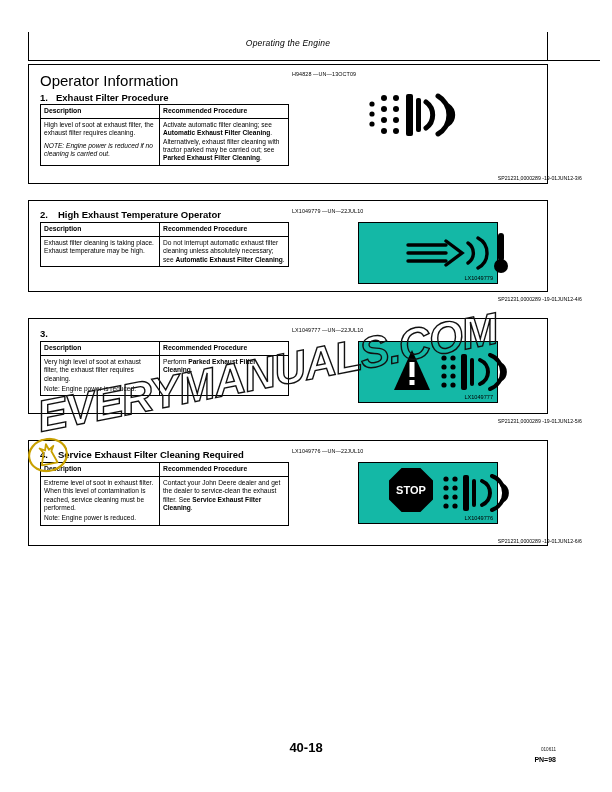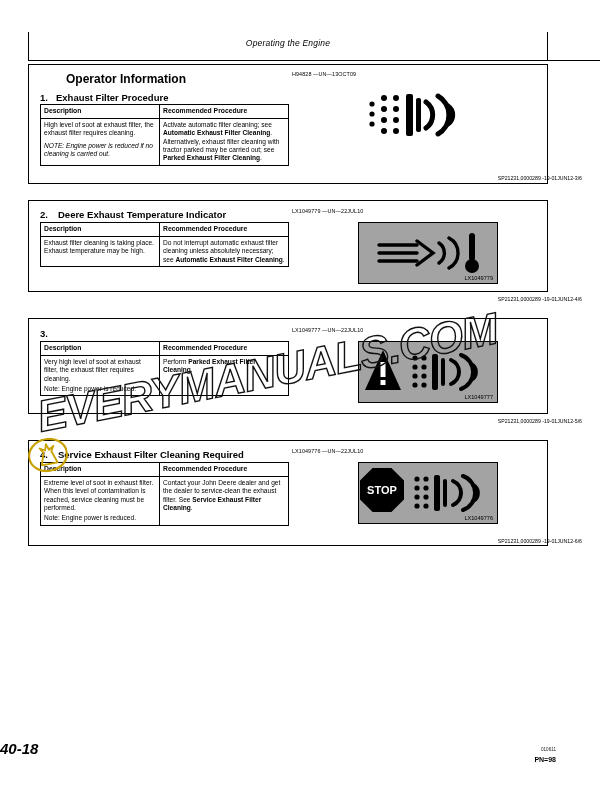--- a/index.html
+++ b/index.html
@@ -61,23 +61,22 @@
   
   .block {
     position: absolute;
     left: 28px;
     width: 520px;
     border: 1px solid #000;
     box-sizing: border-box;
   }
   .block-title {
     position: absolute;
-    font-weight: bold;
-    font-size: 12px;
-    margin-left: 26px;
+    font-weight: normal;
+    font-size: 15px;
   }
   .num-title {
     position: absolute;
     font-weight: bold;
     font-size: 9.5px;
   }
 
   
   .tbl {
     position: absolute;
@@ -100,21 +99,22 @@
   .col-desc { width: 112px; }
   .col-proc { width: 122px; }
   .b { font-weight: bold; }
   .i { font-style: italic; }
 
   
   .illus {
     position: absolute;
     border: 0.8px solid #000;
     box-sizing: border-box;
-    background: #a3a3a3;
+    background: #14b8a6;
+    padding-left: 29px;
   }
   .illus-code {
     position: absolute;
     font-size: 5.6px;
     right: 4px;
     bottom: 2px;
   }
   .fig-id {
     position: absolute;
     font-size: 5.4px;
@@ -125,23 +125,23 @@
     font-size: 5.2px;
     right: 0;
   }
 
   
   .footer-page {
     position: absolute;
     left: 0;
     top: 740px;
     width: 612px;
+    text-align: center;
     font-weight: bold;
-    font-size: 15px;
-    font-style: italic;
+    font-size: 13px;
   }
   .footer-pn {
     position: absolute;
     right: 56px;
     top: 756px;
     font-size: 7px;
     font-weight: bold;
     text-align: right;
   }
   .footer-code {
@@ -253,21 +253,21 @@
         <path d="M88 24 a11 11 0 0 1 0 18" stroke="#000" stroke-width="5" fill="none" stroke-linecap="round"></path>
       </g>
     </svg>
   </div>
 
   <div class="pn-line" style="right:30px; top:175px;">SP21231,0000289 -19-01JUN12-3/6</div>
 
   <div class="block" style="top:200px; height:92px;"></div>
 
   <div class="num-title" style="left:40px; top:209px;">2.</div>
-  <div class="num-title" style="left:58px; top:209px;">Deere Exhaust Temperature Indicator</div>
+  <div class="num-title" style="left:58px; top:209px;">High Exhaust Temperature Operator</div>
 
   <div class="fig-id" style="left:292px; top:208px;">LX1049779 —UN—22JUL10</div>
 
   <table class="tbl" style="left:40px; top:222px; width:240px;">
     <tbody>
         <tr>
       <th class="col-desc">Description</th>
       <th class="col-proc">Recommended Procedure</th>
     </tr>
     <tr>

